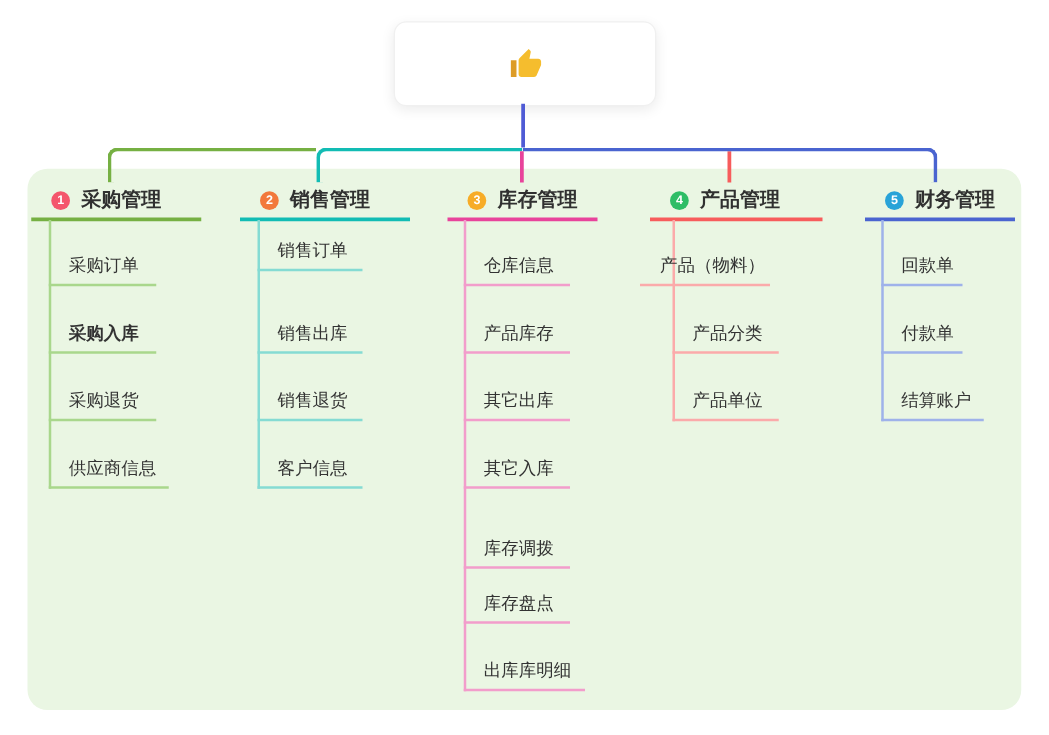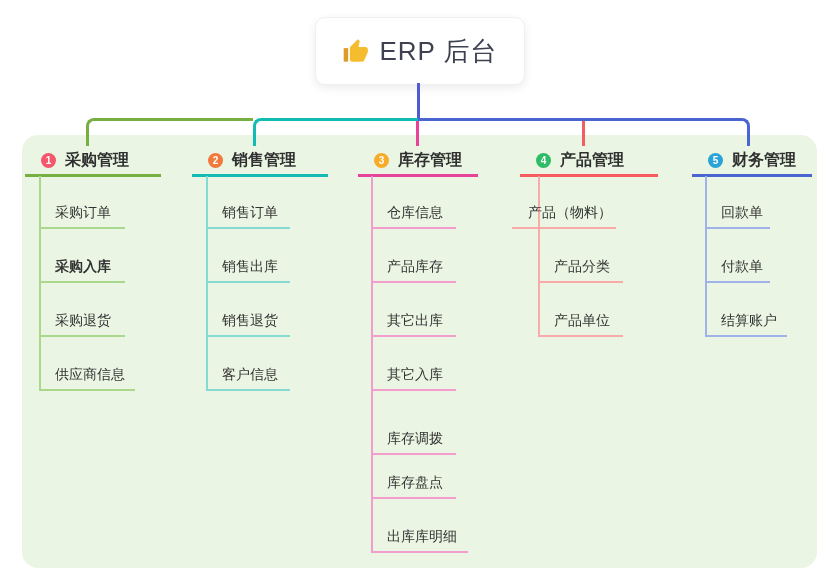--- a/index.html
+++ b/index.html
@@ -37,21 +37,20 @@
 <div id="canvas">
   <div class="panel" id="panel" style="background: rgb(234, 246, 227);"></div>
 
   <div class="root-card">
     <span style="display:flex;">
       <svg id="thumb-svg" width="27" height="27" viewBox="0 0 24 24">
         <path id="thumb-cuff" d="M1.5 21h4V9h-4v12z" fill="#dd9c27"></path>
         <path id="thumb-hand" d="M23 10c0-1.1-.9-2-2-2h-6.31l.95-4.57.03-.32c0-.41-.17-.79-.44-1.06L14.17 1 7.59 7.59C7.22 7.95 7 8.45 7 9v10c0 1.1.9 2 2 2h9c.83 0 1.54-.5 1.84-1.22l3.02-7.05c.09-.23.14-.47.14-.73v-2z" fill="#f5bd2e"></path>
       </svg>
     </span>
-    <span class="root-title">ERP 后台</span>
   </div>
 
   <div class="cline" id="root-drop" style="left: 417px; top: 83px; width: 3px; height: 35px; background: rgb(79, 91, 213);"></div>
 <div class="cline" style="left: 86px; top: 118px; width: 167px; height: 28px; border-top: 3px solid rgb(118, 176, 67); border-left: 3px solid rgb(118, 176, 67); border-top-left-radius: 8px; box-sizing: border-box;"></div>
     <div class="branch-header" style="left: 25px; width: 120px; border-bottom: 3px solid rgb(118, 176, 67);">
       <span class="badge" style="background: rgb(244, 86, 108);">1</span>
       <span class="branch-title">采购管理</span>
     </div>
     <div class="vline" style="left: 39px; top: 176px; height: 215px; background: rgb(169, 215, 140);"></div>
     <div class="child-row" style="left: 39px; top: 193px; width: 86px; border-bottom: 2px solid rgb(169, 215, 140);">
@@ -65,21 +64,21 @@
     </div>
     <div class="child-row" style="left: 39px; top: 355px; width: 96px; border-bottom: 2px solid rgb(169, 215, 140);">
       <span class="child-label">供应商信息</span>
     </div>
     <div class="cline" style="left: 253px; top: 118px; width: 165px; height: 28px; border-top: 3px solid rgb(18, 188, 180); border-left: 3px solid rgb(18, 188, 180); border-top-left-radius: 8px; box-sizing: border-box;"></div>
     <div class="branch-header" style="left: 192px; width: 120px; border-bottom: 3px solid rgb(18, 188, 180);">
       <span class="badge" style="background: rgb(242, 121, 60);">2</span>
       <span class="branch-title">销售管理</span>
     </div>
     <div class="vline" style="left: 206px; top: 176px; height: 215px; background: rgb(133, 219, 211);"></div>
-    <div class="child-row" style="left: 206px; top: 193px; width: 84px; border-bottom: 2px solid rgb(133, 219, 211);">
+    <div class="child-row" style="left: 206px; top: 181px; width: 84px; border-bottom: 2px solid rgb(133, 219, 211);">
       <span class="child-label">销售订单</span>
     </div>
     <div class="child-row" style="left: 206px; top: 247px; width: 84px; border-bottom: 2px solid rgb(133, 219, 211);">
       <span class="child-label">销售出库</span>
     </div>
     <div class="child-row" style="left: 206px; top: 301px; width: 84px; border-bottom: 2px solid rgb(133, 219, 211);">
       <span class="child-label">销售退货</span>
     </div>
     <div class="child-row" style="left: 206px; top: 355px; width: 84px; border-bottom: 2px solid rgb(133, 219, 211);">
       <span class="child-label">客户信息</span>

